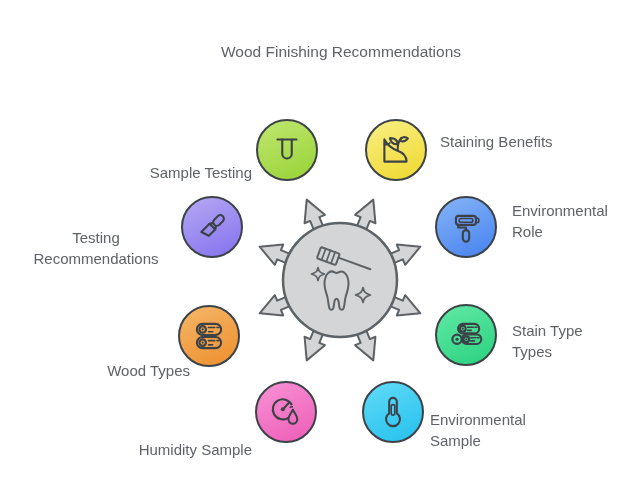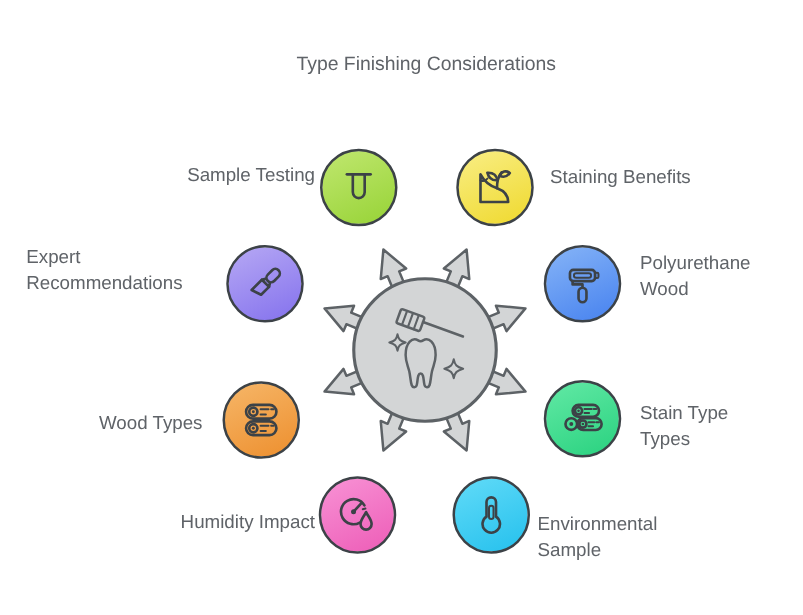--- a/index.html
+++ b/index.html
@@ -4,47 +4,47 @@
 <style>
   html,body{margin:0;padding:0;}
   body{font-family:"Liberation Sans",sans-serif;background:#fff;}
   #canvas{position:relative;width:642px;height:492px;background:var(--bg,#fff);overflow:hidden;}
   .title{position:absolute;left:40px;right:0;top:43px;text-align:center;
          font-size:15.5px;color:var(--text-color);}
   .circle{position:absolute;width:62px;height:62px;border-radius:50%;
           border:2px solid var(--circle-border);box-sizing:border-box;
           display:flex;align-items:center;justify-content:center;}
   .label{position:absolute;font-size:15px;line-height:21px;color:var(--text-color);}
-  .ra{text-align:left;}
+  .ra{text-align:center;margin-top:32px;}
   .nw{white-space:nowrap;}
   
   .c1{left:256px;top:119px}.c2{left:365px;top:119px}
   .c3{left:181px;top:196px}.c4{left:435px;top:196px}
   .c5{left:178px;top:305px}.c6{left:435px;top:304px}
   .c7{left:255px;top:381px}.c8{left:362px;top:381px}
   
   .l1{right:390px;top:130px}.l2{left:440px;top:131px}
   .l3{right:471px;top:195px;width:150px}.l4{left:512px;top:200px;width:105px}
-  .l5{right:480px;top:328px}.l6{left:512px;top:320px;width:90px}
+  .l5{right:452px;top:328px}.l6{left:512px;top:320px;width:90px}
   .l7{right:390px;top:407px}.l8{left:430px;top:409px;width:118px}
   .hub{position:absolute;left:245px;top:185px;}
   
   .ln{fill:none;stroke:var(--icon-stroke);stroke-width:2;stroke-linecap:round;stroke-linejoin:round;}
   .thin{stroke-width:1.5;}
   .dot{fill:var(--icon-stroke);stroke:none;}
   .hub-shape{fill:var(--hub-fill);stroke:var(--hub-stroke);}
   .hln{fill:none;stroke:var(--hub-icon);stroke-width:2;stroke-linecap:round;stroke-linejoin:round;}
   .hln-thin{stroke-width:1.7;}
 </style>
 </head>
 <body>
 
 <div id="canvas">
 
-  <div class="title">Type Finishing Considerations</div>
+  <div class="title">Wood Finishing Recommendations</div>
 
   <svg class="hub" width="190" height="190" viewBox="0 0 190 190">
     <defs>
       <path id="hub-arrow" d="M90,50 L90,29 L84,29 L95,8 L106,29 L100,29 L100,50 Z"></path>
     </defs>
     <g class="hub-shape" stroke-width="2" stroke-linejoin="round">
       <use href="#hub-arrow" transform="rotate(22.5,95,95)"></use>
       <use href="#hub-arrow" transform="rotate(67.5,95,95)"></use>
       <use href="#hub-arrow" transform="rotate(112.5,95,95)"></use>
       <use href="#hub-arrow" transform="rotate(157.5,95,95)"></use>
@@ -158,20 +158,20 @@
 
   <div class="circle c8" style="background: linear-gradient(155deg, rgb(97, 219, 248) 0%, rgb(43, 195, 238) 90%);">
     <svg width="38" height="38" viewBox="0 0 36 36">
       <path class="ln" d="M14.4,8.2 A3.6,3.6 0 0 1 21.6,8.2 V19.3 A6.6,6.6 0 1 1 14.4,19.3 Z"></path>
       <rect class="ln thin" x="16.3" y="11" width="3.4" height="10" rx="1.7"></rect>
     </svg>
   </div>
 
   <div class="label l1 ra nw">Sample Testing</div>
   <div class="label l2 nw">Staining Benefits</div>
-  <div class="label l3 ra">Expert Recommendations</div>
-  <div class="label l4">Polyurethane Wood</div>
+  <div class="label l3 ra">Testing Recommendations</div>
+  <div class="label l4">Environmental Role</div>
   <div class="label l5 ra nw">Wood Types</div>
   <div class="label l6">Stain Type Types</div>
-  <div class="label l7 ra nw">Humidity Impact</div>
+  <div class="label l7 ra nw">Humidity Sample</div>
   <div class="label l8">Environmental Sample</div>
 
 </div>
 
 </body></html>

